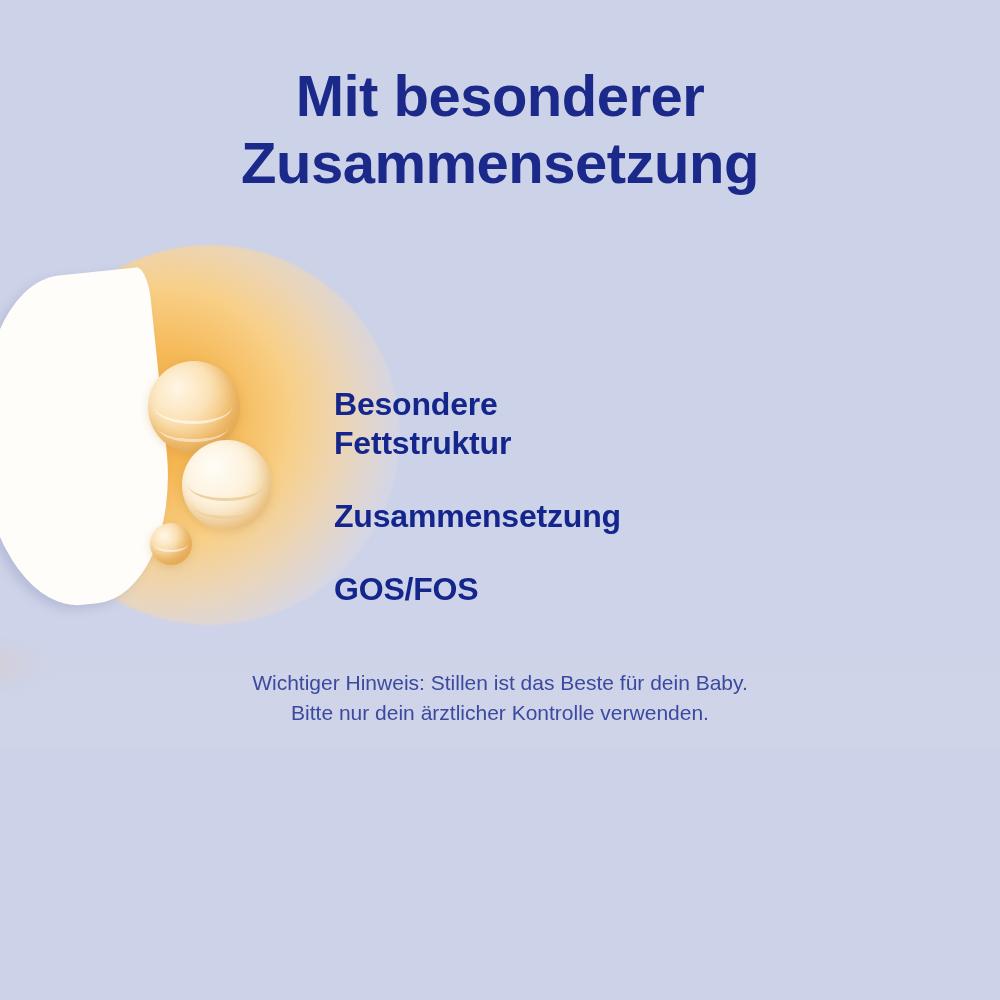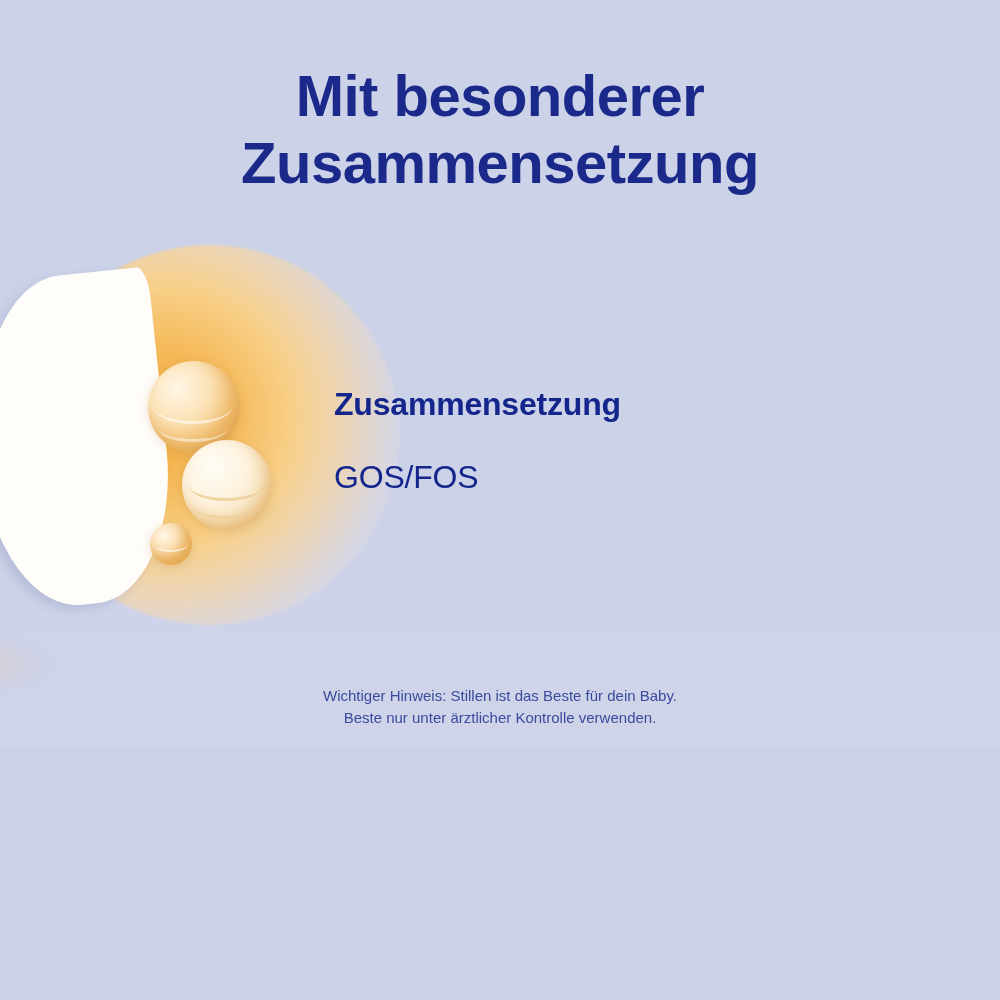--- a/index.html
+++ b/index.html
@@ -139,36 +139,36 @@
     margin-bottom: 34px;
     color: #14268c;
     font-size: 32px;
     line-height: 1.22;
     font-weight: 700;
     letter-spacing: -0.2px;
   }
   .benefit:last-child { margin-bottom: 0; }
   .benefit .sub {
     display: block;
-    font-weight: 400;
+    font-weight: 700;
   }
   .benefit .strong {
     display: block;
     font-weight: 700;
   }
 
   
   .disclaimer {
     position: absolute;
     left: 0;
     bottom: 20px;
     width: 1000px;
     text-align: center;
     color: #3b4a9e;
-    font-size: 15px;
+    font-size: 21px;
     line-height: 1.42;
     font-weight: 400;
   }
   .disclaimer .line { display: block; }
 </style>
 </head>
 <body>
 
 <div id="stage">
 
@@ -192,30 +192,34 @@
       <span class="bubble-stripe s2"></span>
     </div>
     <div class="bubble b3">
       <span class="bubble-stripe s1"></span>
     </div>
     <div class="wisp"></div>
   </div>
 
   <div class="benefits">
 
+    <div class="benefit">
+      <span class="strong">Besondere</span>
+      <span class="strong">Fettstruktur</span>
+    </div>
 
 
     <div class="benefit">
       <span class="strong">Zusammensetzung</span>
     </div>
 
     <div class="benefit">
       <span class="sub">GOS/FOS</span>
     </div>
 
   </div>
 
   <div class="disclaimer">
     <span class="line">Wichtiger Hinweis: Stillen ist das Beste für dein Baby.</span>
-    <span class="line">Beste nur unter ärztlicher Kontrolle verwenden.</span>
+    <span class="line">Bitte nur dein ärztlicher Kontrolle verwenden.</span>
   </div>
 
 </div>
 
 </body></html>

